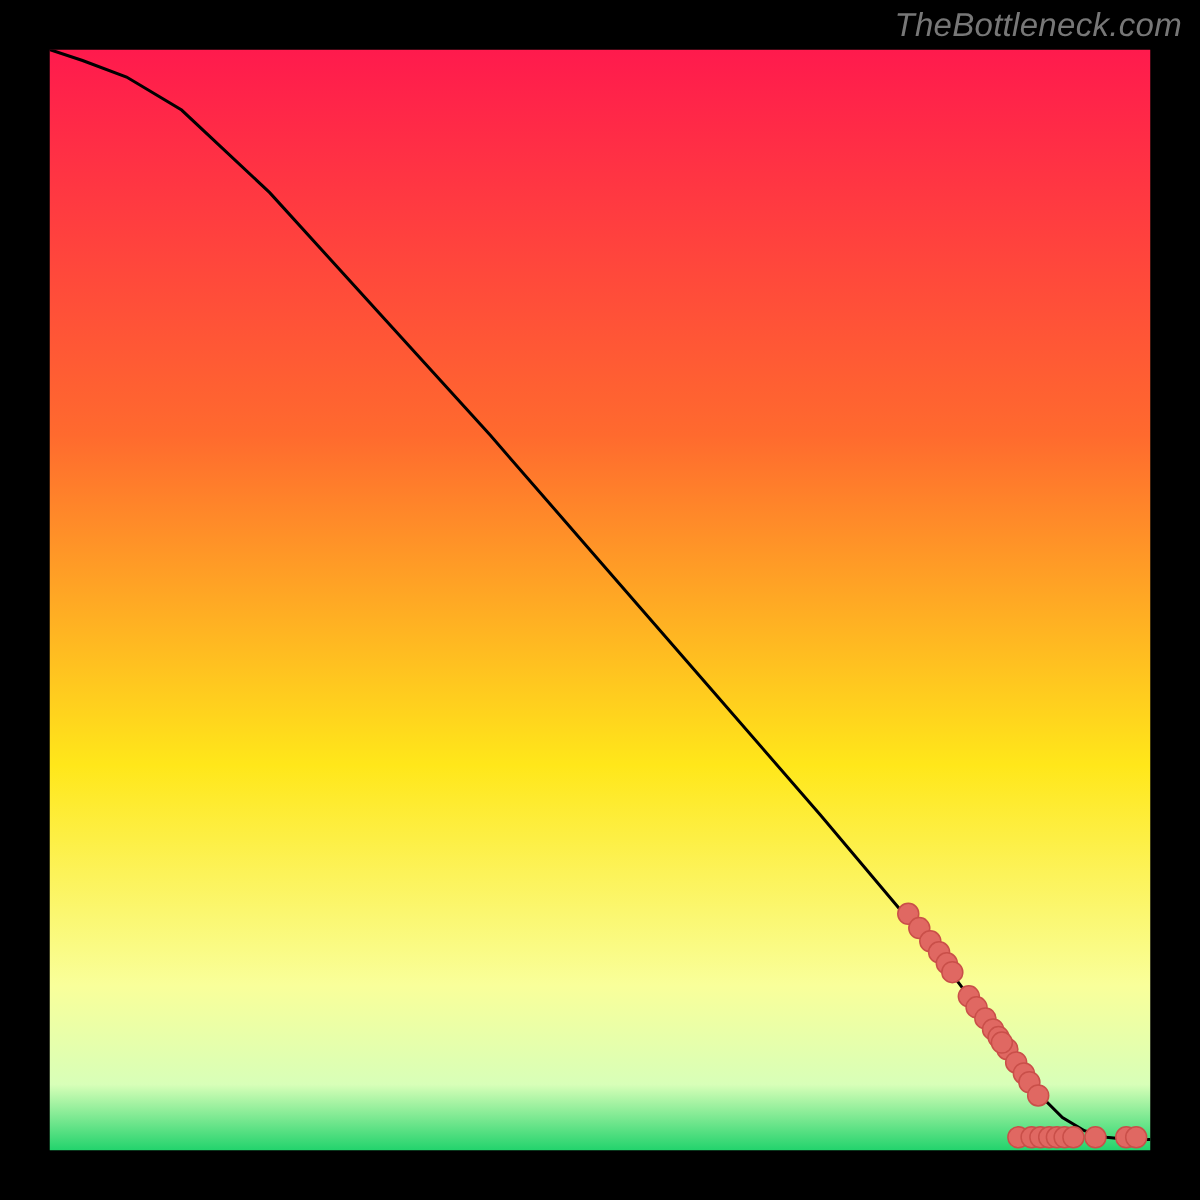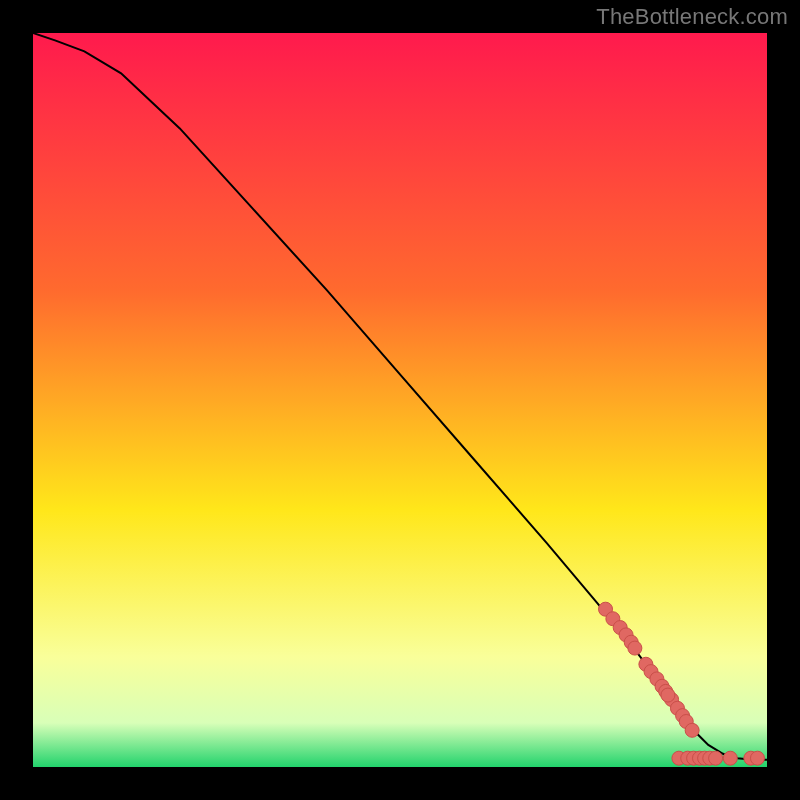--- a/index.html
+++ b/index.html
@@ -20,20 +20,21 @@
     background: #000;
   }
   .watermark {
     position: absolute;
     top: 4px;
     right: 12px;
     color: #777;
     font-size: 22px;
     font-weight: 500;
     letter-spacing: 0.2px;
+    font-style: italic;
   }
   .plot {
     position: absolute;
     left: 33px;
     top: 33px;
     width: 734px;
     height: 734px;
   }
   .plot svg {
     display: block;

